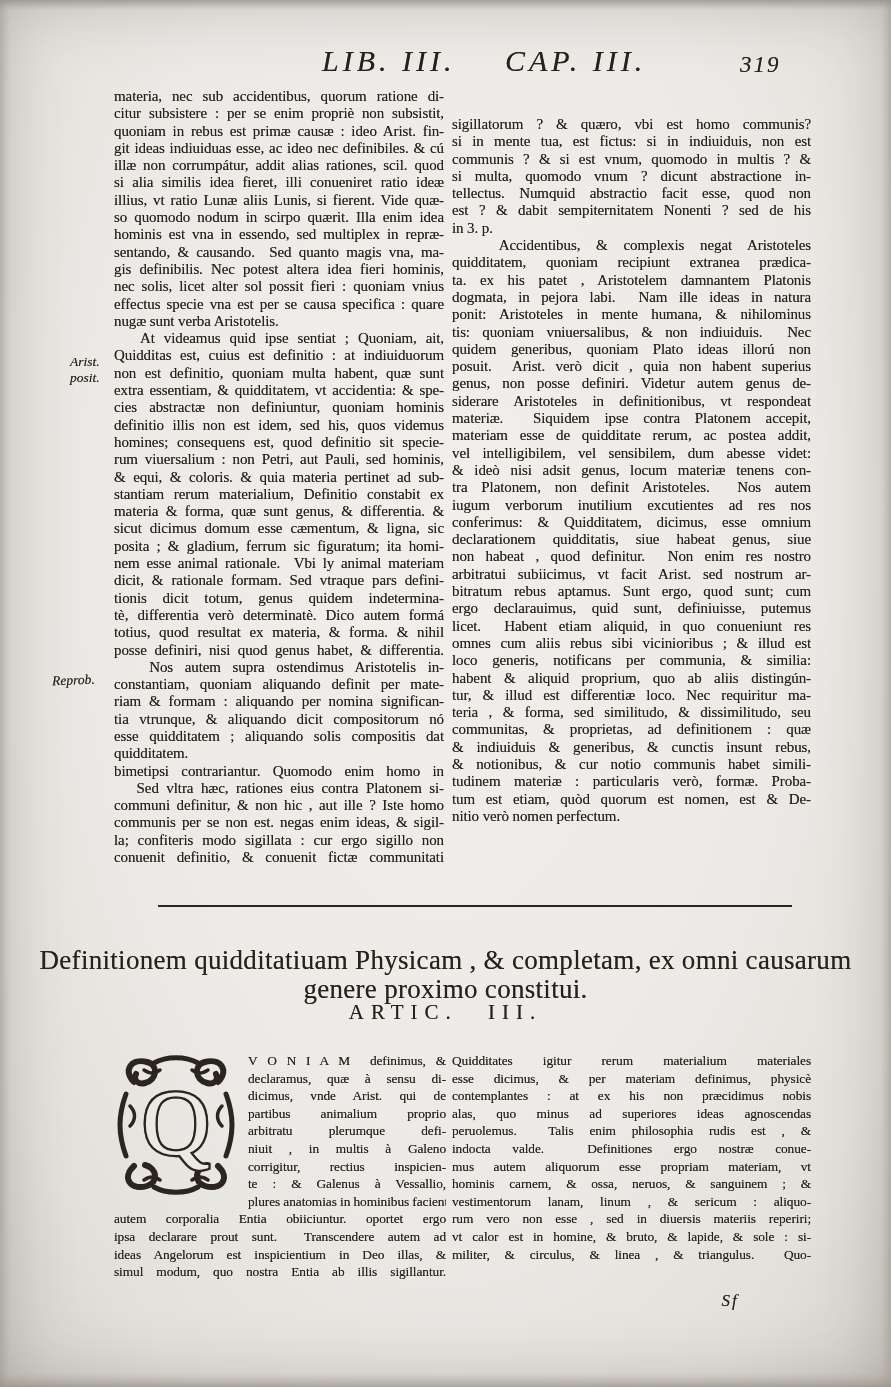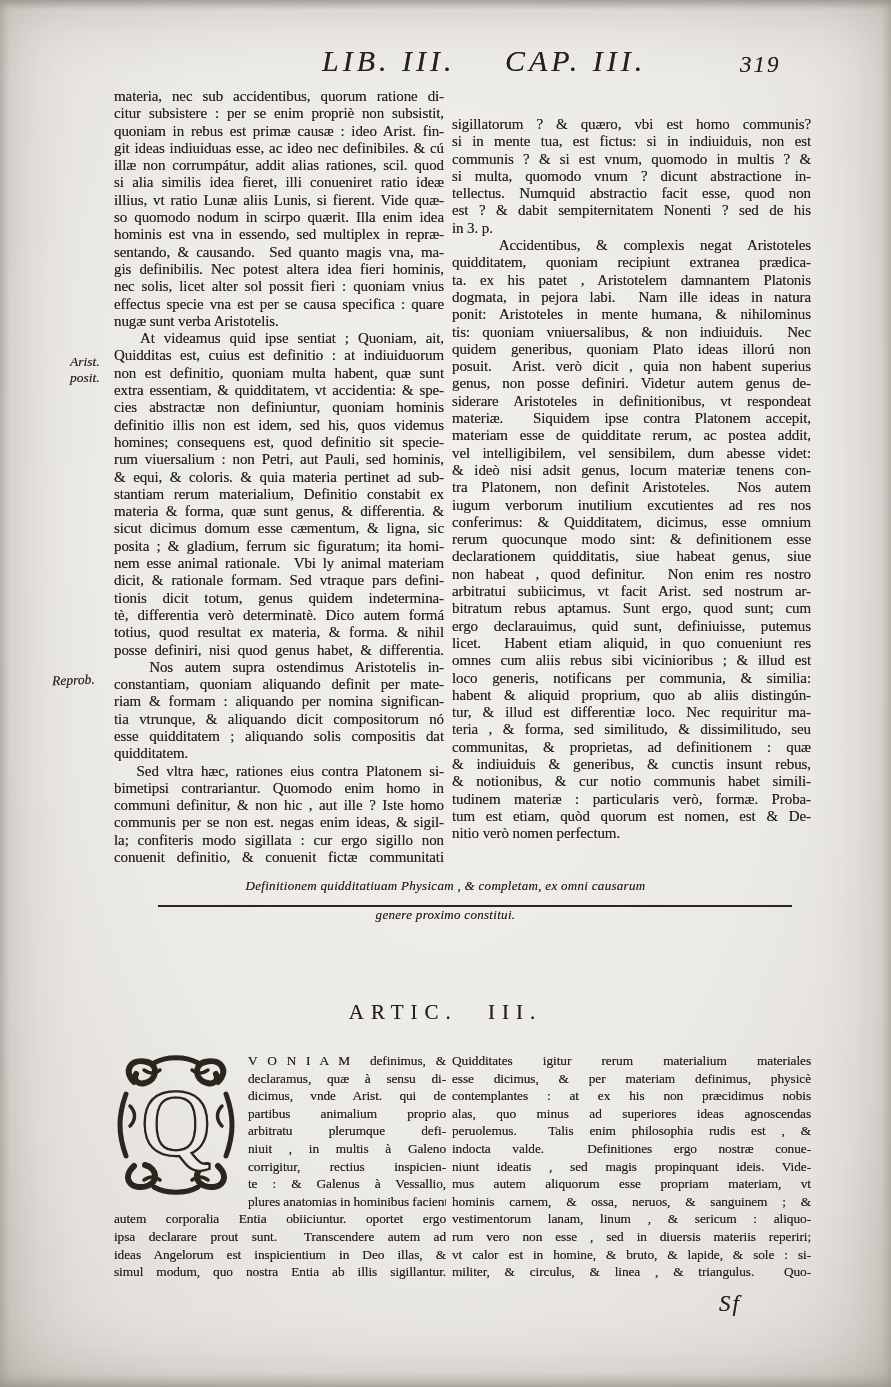--- a/index.html
+++ b/index.html
@@ -37,34 +37,34 @@
 
   .col { position:absolute; font-size:15px; letter-spacing:-0.1px; }
   .col-left  { left:114px; top:88px;  width:330px; line-height:17.3px; }
   .col-right { left:452px; top:88px;  width:359px; line-height:17.3px;margin-top:28px; }
 
   .tline { white-space:pre; overflow:hidden; text-align:justify; text-align-last:justify; }
   .tline.end { text-align-last:left; }
 
   .rule { position:absolute; top:905px; left:158px; width:634px; height:2px; background:#2b2620; }
 
-  .section-heading { position:absolute; top:871px; left:0; width:100%; text-align:center;
-    font-style:italic; font-size:13px; line-height:29px; letter-spacing:.3px; }
+  .section-heading { position:absolute; top:946px; left:0; width:100%; text-align:center;
+    font-size:27px; line-height:29px; letter-spacing:.3px; }
   .artic-heading { position:absolute; top:1000px; left:0; width:100%; text-align:center;
     font-size:21px; letter-spacing:7px; word-spacing:18px; }
 
   .art-col { position:absolute; font-size:13.4px; letter-spacing:-0.1px; line-height:17.6px; }
   .art-left  { left:114px; top:1052px; width:332px; }
   .art-right { left:452px; top:1052px; width:359px; }
 
   .drop-cap { float:left; width:124px; height:141px; margin:2px 10px 2px 0; }
   .drop-cap svg { display:block; }
 
   .signature { position:absolute; top:1291px; left:688px; width:84px; text-align:center;
-    font-size:23px; font-style:italic; letter-spacing:2px; }
+    font-size:17px; font-style:italic; letter-spacing:2px; }
 </style>
 </head>
 <body>
 
 <div class="page ink">
 
   <div class="header-lib">LIB. III.</div>
   <div class="header-cap">CAP. III.</div>
   <div class="page-number">319</div>
 
@@ -109,22 +109,22 @@
       <div class="tline">tionis dicit totum, genus quidem indetermina-</div>
       <div class="tline">tè, differentia verò determinatè. Dico autem formá</div>
       <div class="tline">totius, quod resultat ex materia, &amp; forma. &amp; nihil</div>
       <div class="tline">posse definiri, nisi quod genus habet, &amp; differentia.</div>
       <div class="tline">   Nos autem supra ostendimus Aristotelis in-</div>
       <div class="tline">constantiam, quoniam aliquando definit per mate-</div>
       <div class="tline">riam &amp; formam : aliquando per nomina significan-</div>
       <div class="tline">tia vtrunque, &amp; aliquando dicit compositorum nó</div>
       <div class="tline">esse quidditatem ; aliquando solis compositis dat</div>
       <div class="tline end">quidditatem.</div>
+      <div class="tline">bimetipsi contrariantur. Quomodo enim homo in</div>
       <div class="tline">   Sed vltra hæc, rationes eius contra Platonem si-</div>
-      <div class="tline">bimetipsi contrariantur. Quomodo enim homo in</div>
       <div class="tline">communi definitur, &amp; non hic , aut ille ? Iste homo</div>
       <div class="tline">communis per se non est. negas enim ideas, &amp; sigil-</div>
       <div class="tline">la; confiteris modo sigillata : cur ergo sigillo non</div>
       <div class="tline">conuenit definitio, &amp; conuenit fictæ communitati</div>
     </div>
   <div class="col col-right">
       <div class="tline">sigillatorum ? &amp; quæro, vbi est homo communis?</div>
       <div class="tline">si in mente tua, est fictus: si in indiuiduis, non est</div>
       <div class="tline">communis ? &amp; si est vnum, quomodo in multis ? &amp;</div>
       <div class="tline">si multa, quomodo vnum ? dicunt abstractione in-</div>
@@ -141,21 +141,20 @@
       <div class="tline">posuit.  Arist. verò dicit , quia non habent superius</div>
       <div class="tline">genus, non posse definiri. Videtur autem genus de-</div>
       <div class="tline">siderare Aristoteles in definitionibus, vt respondeat</div>
       <div class="tline">materiæ.  Siquidem ipse contra Platonem accepit,</div>
       <div class="tline">materiam esse de quidditate rerum, ac postea addit,</div>
       <div class="tline">vel intelligibilem, vel sensibilem, dum abesse videt:</div>
       <div class="tline">&amp; ideò nisi adsit genus, locum materiæ tenens con-</div>
       <div class="tline">tra Platonem, non definit Aristoteles.  Nos autem</div>
       <div class="tline">iugum verborum inutilium excutientes ad res nos</div>
       <div class="tline">conferimus: &amp; Quidditatem, dicimus, esse omnium</div>
-      <div class="tline">rerum quocunque modo sint: &amp; definitionem esse</div>
       <div class="tline">declarationem quidditatis, siue habeat genus, siue</div>
       <div class="tline">non habeat , quod definitur.  Non enim res nostro</div>
       <div class="tline">arbitratui subiicimus, vt facit Arist. sed nostrum ar-</div>
       <div class="tline">bitratum rebus aptamus. Sunt ergo, quod sunt; cum</div>
       <div class="tline">ergo declarauimus, quid sunt, definiuisse, putemus</div>
       <div class="tline">licet.  Habent etiam aliquid, in quo conueniunt res</div>
       <div class="tline">omnes cum aliis rebus sibi vicinioribus ; &amp; illud est</div>
       <div class="tline">loco generis, notificans per communia, &amp; similia:</div>
       <div class="tline">habent &amp; aliquid proprium, quo ab aliis distingún-</div>
       <div class="tline">tur, &amp; illud est differentiæ loco. Nec requiritur ma-</div>
@@ -218,21 +217,20 @@
       </div>
   </div>
 
   <div class="art-col art-right">
       <div class="tline">Quidditates igitur rerum materialium materiales</div>
       <div class="tline">esse dicimus, &amp; per materiam definimus, physicè</div>
       <div class="tline">contemplantes : at ex his non præcidimus nobis</div>
       <div class="tline">alas, quo minus ad superiores ideas agnoscendas</div>
       <div class="tline">peruolemus.  Talis enim philosophia rudis est , &amp;</div>
       <div class="tline">indocta valde.  Definitiones ergo nostræ conue-</div>
-      <div class="tline">niunt ideatis , sed magis propinquant ideis. Vide-</div>
       <div class="tline">mus autem aliquorum esse propriam materiam, vt</div>
       <div class="tline">hominis carnem, &amp; ossa, neruos, &amp; sanguinem ; &amp;</div>
       <div class="tline">vestimentorum lanam, linum , &amp; sericum : aliquo-</div>
       <div class="tline">rum vero non esse , sed in diuersis materiis reperiri;</div>
       <div class="tline">vt calor est in homine, &amp; bruto, &amp; lapide, &amp; sole : si-</div>
       <div class="tline">militer, &amp; circulus, &amp; linea , &amp; triangulus.  Quo-</div>
     </div>
 
   <div class="signature">Sf</div>
 

